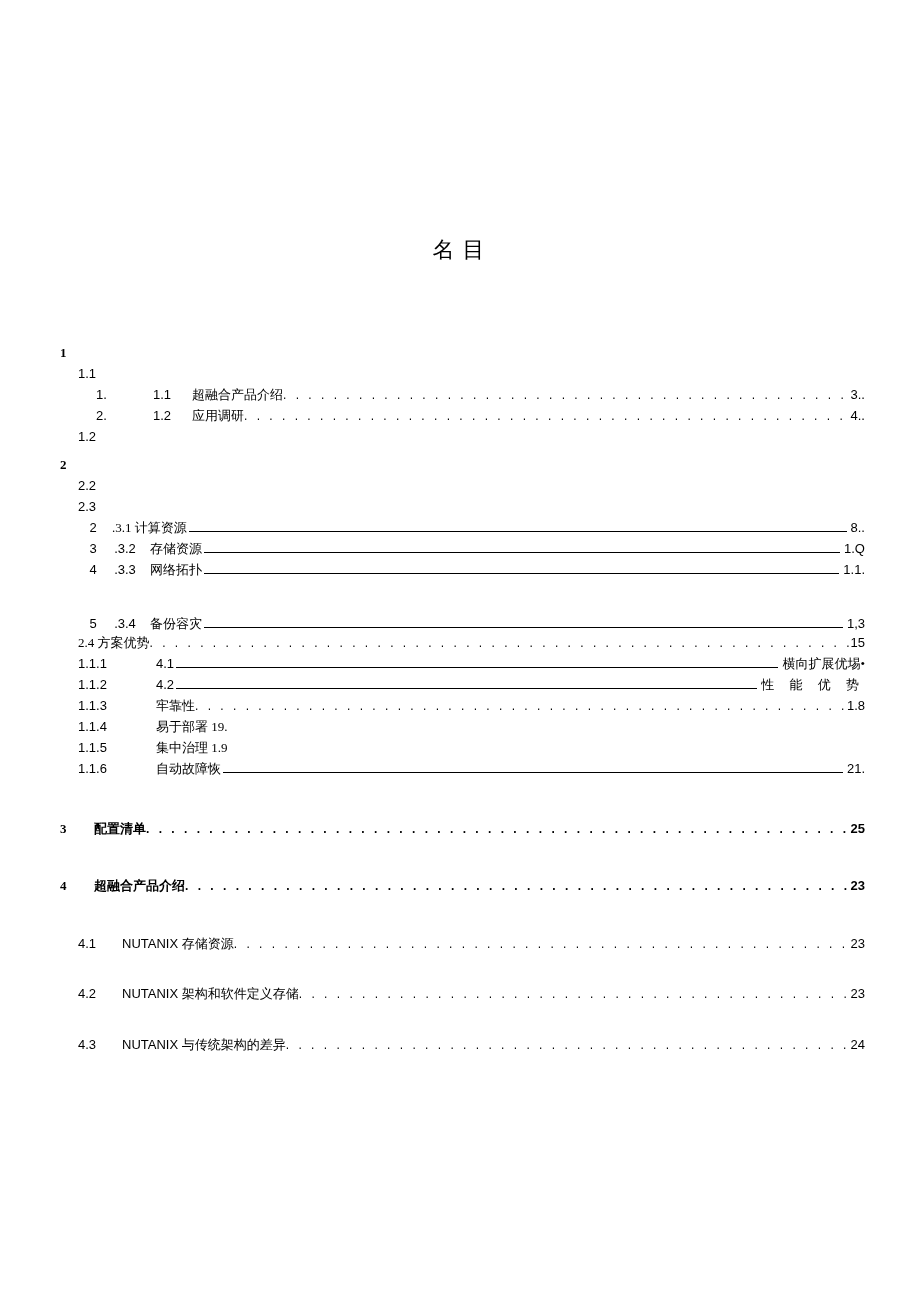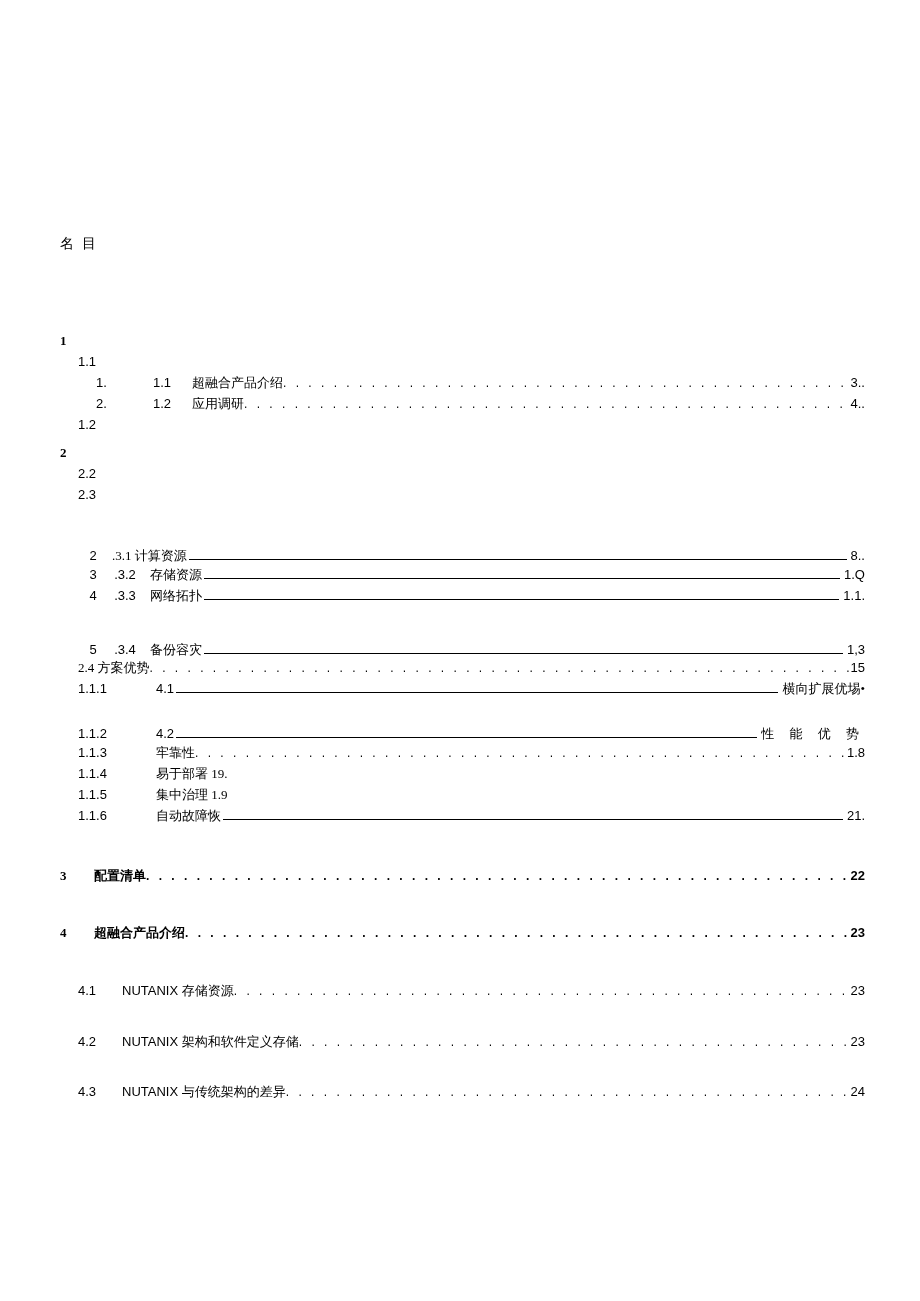--- a/index.html
+++ b/index.html
@@ -10,21 +10,22 @@
       font-family: "SimSun", "宋体", serif;
       background: #ffffff;
       color: #000;
       position: relative;
       font-size: 13px;
     }
     .page {
       padding: 60px 55px 60px 60px;
     }
     .title {
-      font-size: 14px;
+      text-align: center;
+      font-size: 22px;
       letter-spacing: 8px;
       margin-top: 175px;
       margin-bottom: 80px;
       font-family: "KaiTi", "楷体", serif;
     }
     .toc {
       font-size: 13px;
       line-height: 1.2;
     }
     .row {
@@ -57,21 +58,21 @@
       border-bottom: 1px solid #000;
       margin: 0 2px 3px 2px;
       min-width: 10px;
     }
     .pageno { white-space: nowrap; padding-left: 2px; }
     .cindent2 { padding-left: 60px; }
     .sans { font-family: Arial, sans-serif; }
     .s34 { margin-top: 10px; }
     .contlabel { padding-left: 38px; }
     .contnum { width: 40px; display:inline-block; }
-    .wide { letter-spacing: 6px; margin-top: 24px; }
+    .wide { letter-spacing: 6px; }
     .afterhead { margin-top: 2px; }
   </style>
 </head>
 <body>
 
 <div class="page">
   <div class="title">名目</div>
 
   <div class="toc">
 
@@ -111,21 +112,21 @@
         <span class="n1 sans">2.2</span>
     </div>
     <div class="row">
       <span class="g1"></span>
         <span class="n1 sans">2.3</span>
     </div>
 
     <div class="row">
       <span class="g1"></span>
       <span style="width:30px; text-align:center;" class="sans">2</span>
-      <span class="label" style="padding-left:4px;margin-top:40px;">.3.1 计算资源</span>
+      <span class="label" style="padding-left:4px;">.3.1 计算资源</span>
       <span class="underscore"></span>
       <span class="pageno sans">8..</span>
     </div>
     <div class="row">
       <span class="g1"></span>
       <span style="width:30px; text-align:center;" class="sans">3</span>
       <span class="sub2 sans" style="width:34px;">.3.2</span>
       <span class="label kai pad8">存储资源</span>
       <span class="underscore"></span>
       <span class="pageno sans">1.Q</span>
@@ -192,21 +193,21 @@
       <span class="contnum sans">1.1.6</span>
       <span class="label kai contlabel">自动故障恢</span>
       <span class="underscore"></span>
       <span class="pageno sans">21.</span>
     </div>
 
     <div class="row bold s34">
       <span class="n0">3</span>
       <span class="label pad16">配置清单</span>
       <span class="dots">. . . . . . . . . . . . . . . . . . . . . . . . . . . . . . . . . . . . . . . . . . . . . . . . . . . . . . . . . . . . . . . . . . . . . . . . . . . . . . . . . .</span>
-      <span class="pageno sans">22</span>
+      <span class="pageno sans">25</span>
     </div>
 
     <div class="row bold s34">
       <span class="n0">4</span>
       <span class="label kai pad16"> 超融合产品介绍</span>
       <span class="dots">. . . . . . . . . . . . . . . . . . . . . . . . . . . . . . . . . . . . . . . . . . . . . . . . . . . . . . . . . . . . . . . . . . . . . . . . . . . .</span>
       <span class="pageno sans">23</span>
     </div>
 
     <div class="row afterhead" style="margin-top:10px;">

